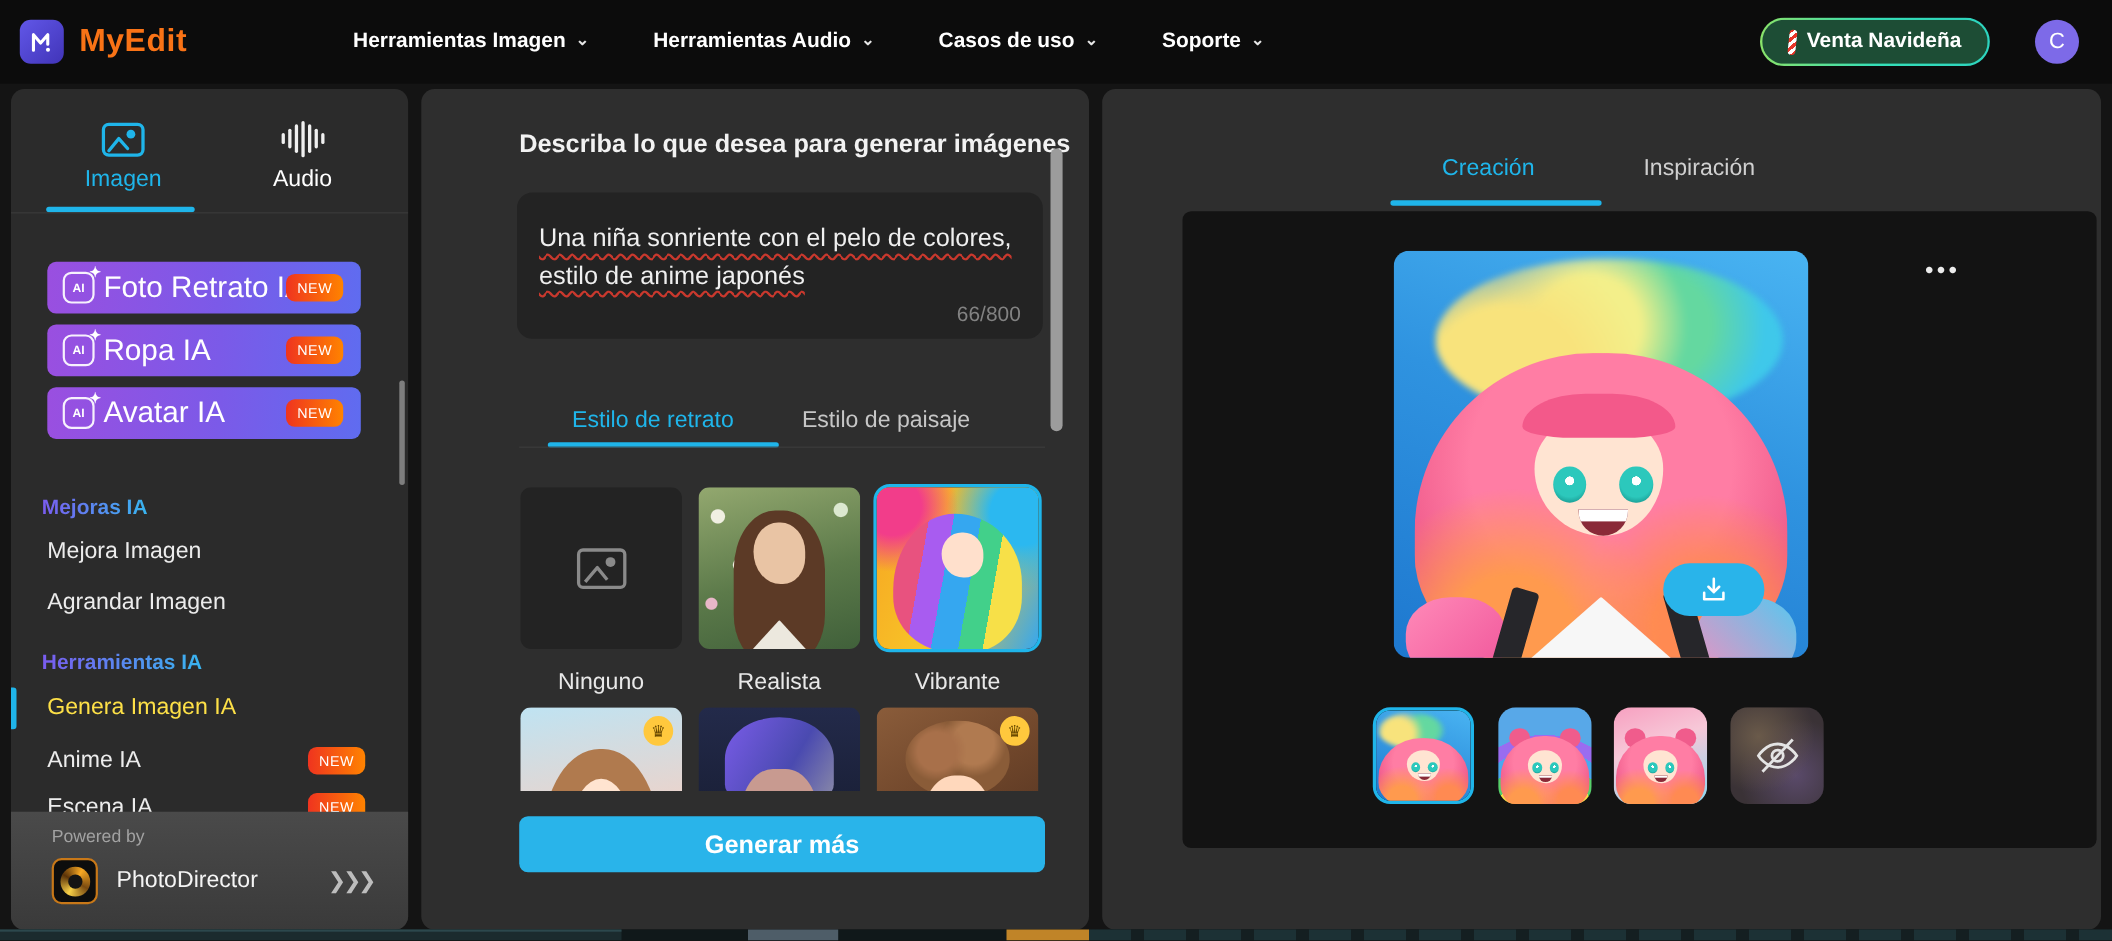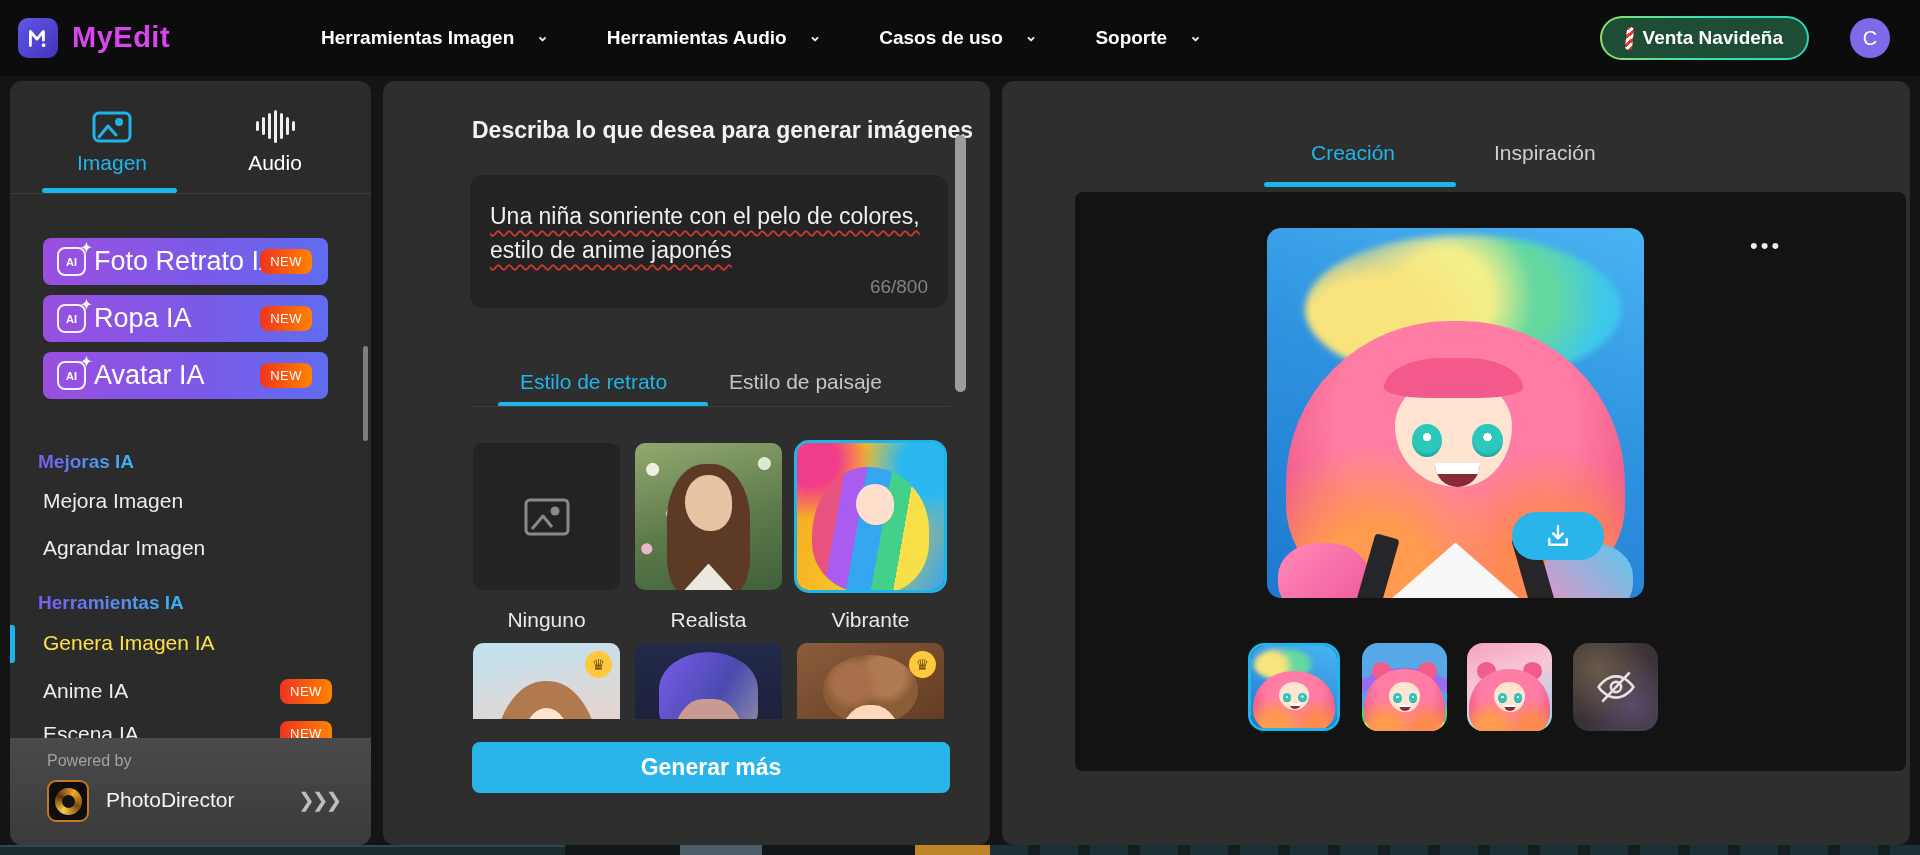--- a/index.html
+++ b/index.html
@@ -2,23 +2,23 @@
 <html><head>
 <meta charset="utf-8">
 <style>
   *{margin:0;padding:0;box-sizing:border-box}
   html,body{width:1920px;height:855px;background:#141414;font-family:"Liberation Sans",sans-serif;overflow:hidden}
   body{position:relative}
 
   
   .navbar{position:absolute;left:0;top:0;width:1920px;height:76px;background:#0c0c0c;display:flex;align-items:center}
   .logo{position:absolute;left:18px;top:18px;width:40px;height:40px;border-radius:10px;background:linear-gradient(135deg,#6157e8,#4134b8);display:flex;align-items:center;justify-content:center}
-  .brand{position:absolute;left:72px;top:21px;font-size:29px;font-weight:600;color:#d946ef;letter-spacing:.5px}
+  .brand{position:absolute;left:72px;top:21px;font-size:29px;font-weight:600;color:#f97316;letter-spacing:.5px}
   .nav-items{position:absolute;left:321px;top:0;height:76px;display:flex;align-items:center;gap:58px}
-  .nav-item{display:flex;align-items:center;gap:22px;font-size:19px;font-weight:700;color:#fff;cursor:pointer}
+  .nav-item{display:flex;align-items:center;gap:9px;font-size:19px;font-weight:700;color:#fff;cursor:pointer}
   .chev{font-size:15px;color:#e8e8e8;transform:translateY(-2px)}
   .promo-btn{position:absolute;right:111px;top:16px;height:44px;padding:0 24px;display:flex;align-items:center;gap:10px;border-radius:22px;color:#fff;font-size:19px;font-weight:700;border:2px solid transparent;background:linear-gradient(#1d4d35,#1d4d35) padding-box,linear-gradient(90deg,#8ae36a,#35e0b8,#2dd4bf) border-box;cursor:pointer}
   .candy{width:7px;height:23px;border-radius:4px;background:repeating-linear-gradient(135deg,#e8362a 0 3px,#fff 3px 6px);transform:rotate(6deg)}
   .avatar{position:absolute;right:30px;top:18px;width:40px;height:40px;border-radius:50%;background:#7d6ae8;color:#fff;font-size:20px;display:flex;align-items:center;justify-content:center;cursor:pointer}
 
   
   .sidebar{position:absolute;left:10px;top:81px;width:361px;height:764px;background:#2b2b2b;border-radius:12px}
   .mid-panel{position:absolute;left:383px;top:81px;width:607px;height:764px;background:#2e2e2e;border-radius:12px}
   .right-panel{position:absolute;left:1002px;top:81px;width:908px;height:764px;background:#2e2e2e;border-radius:12px}
 

